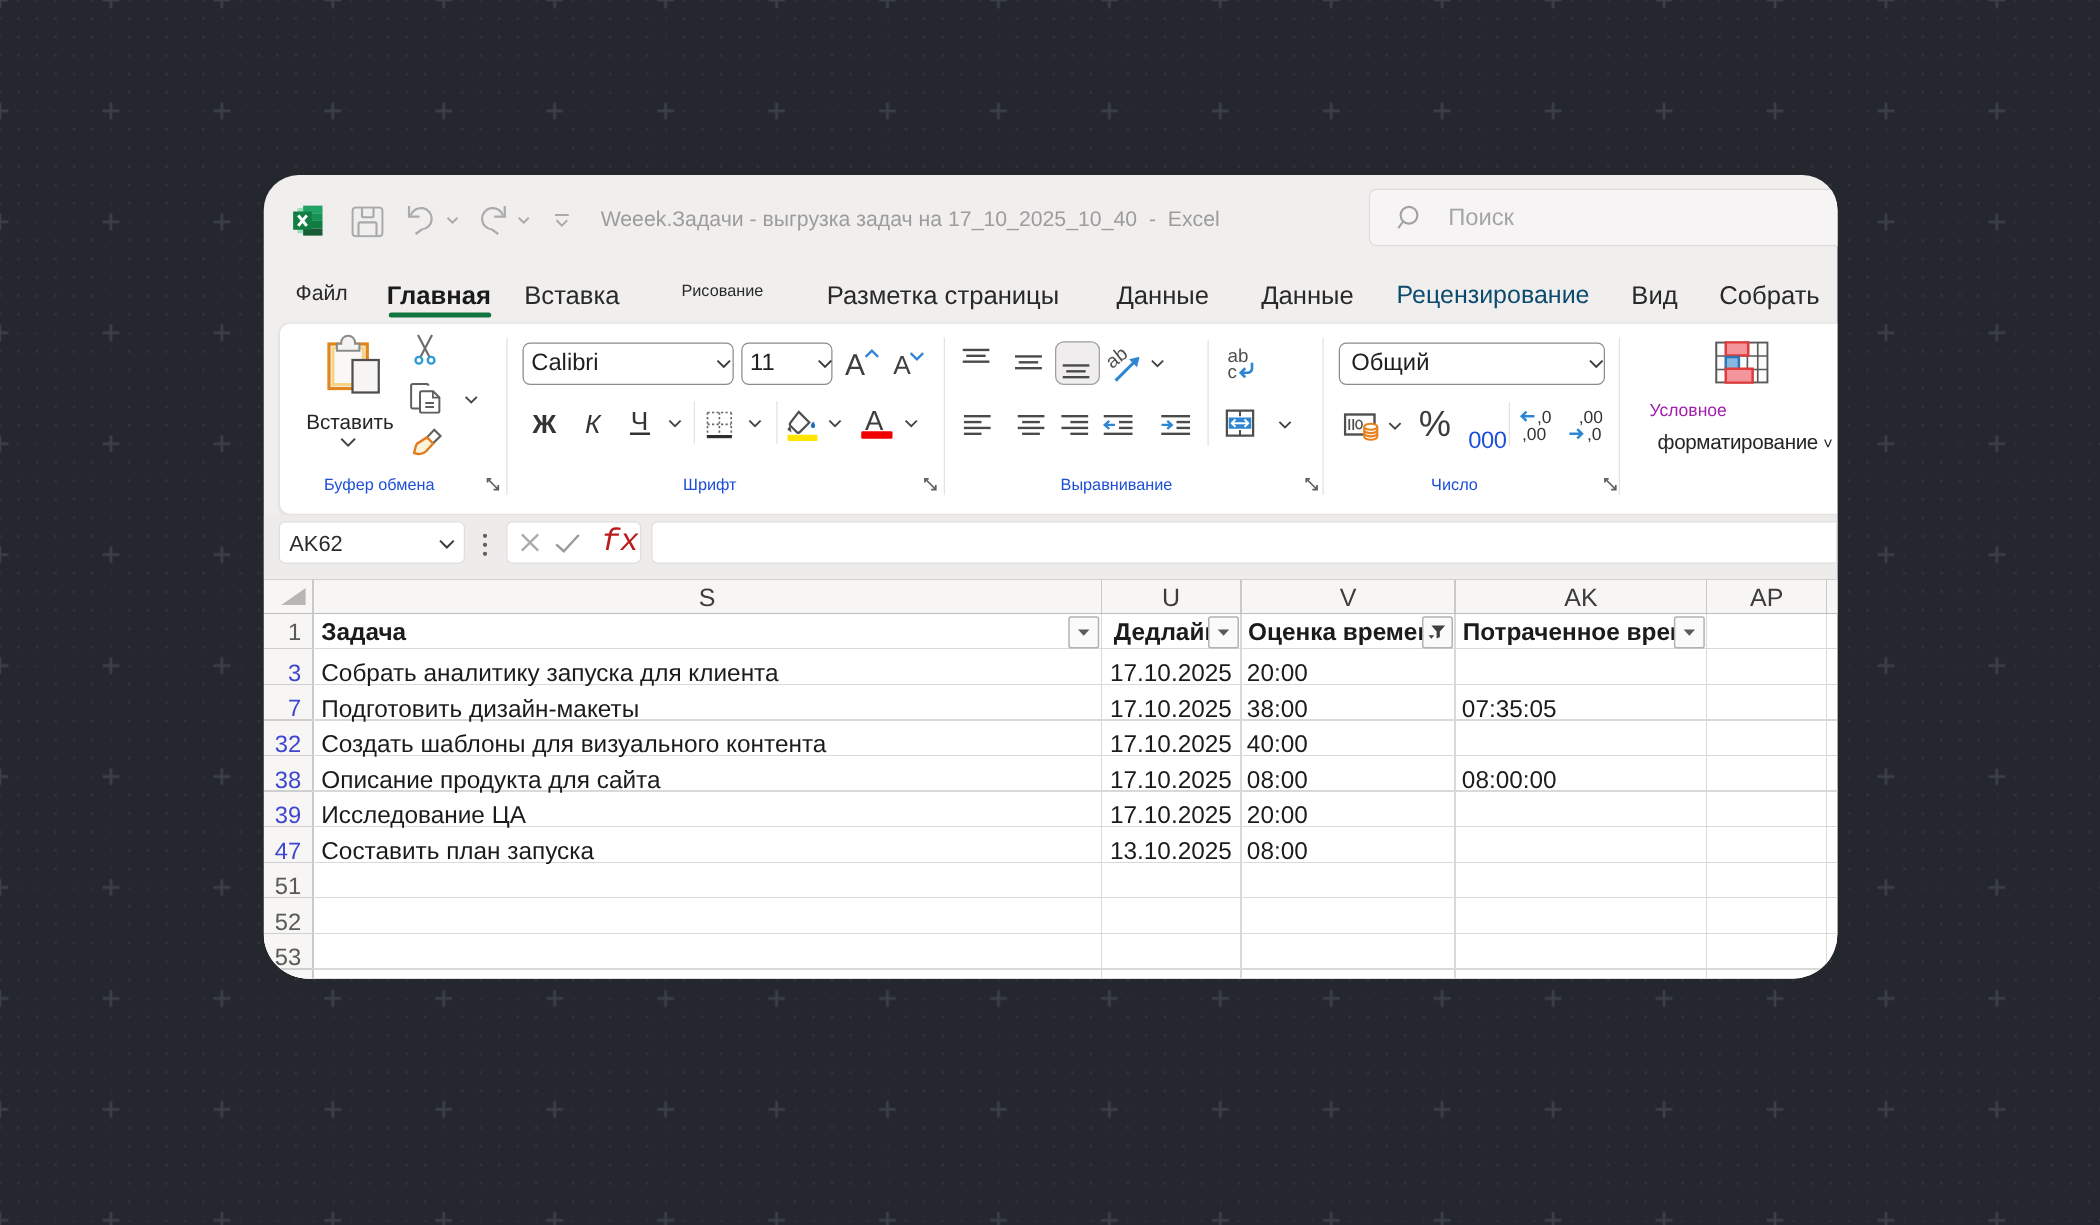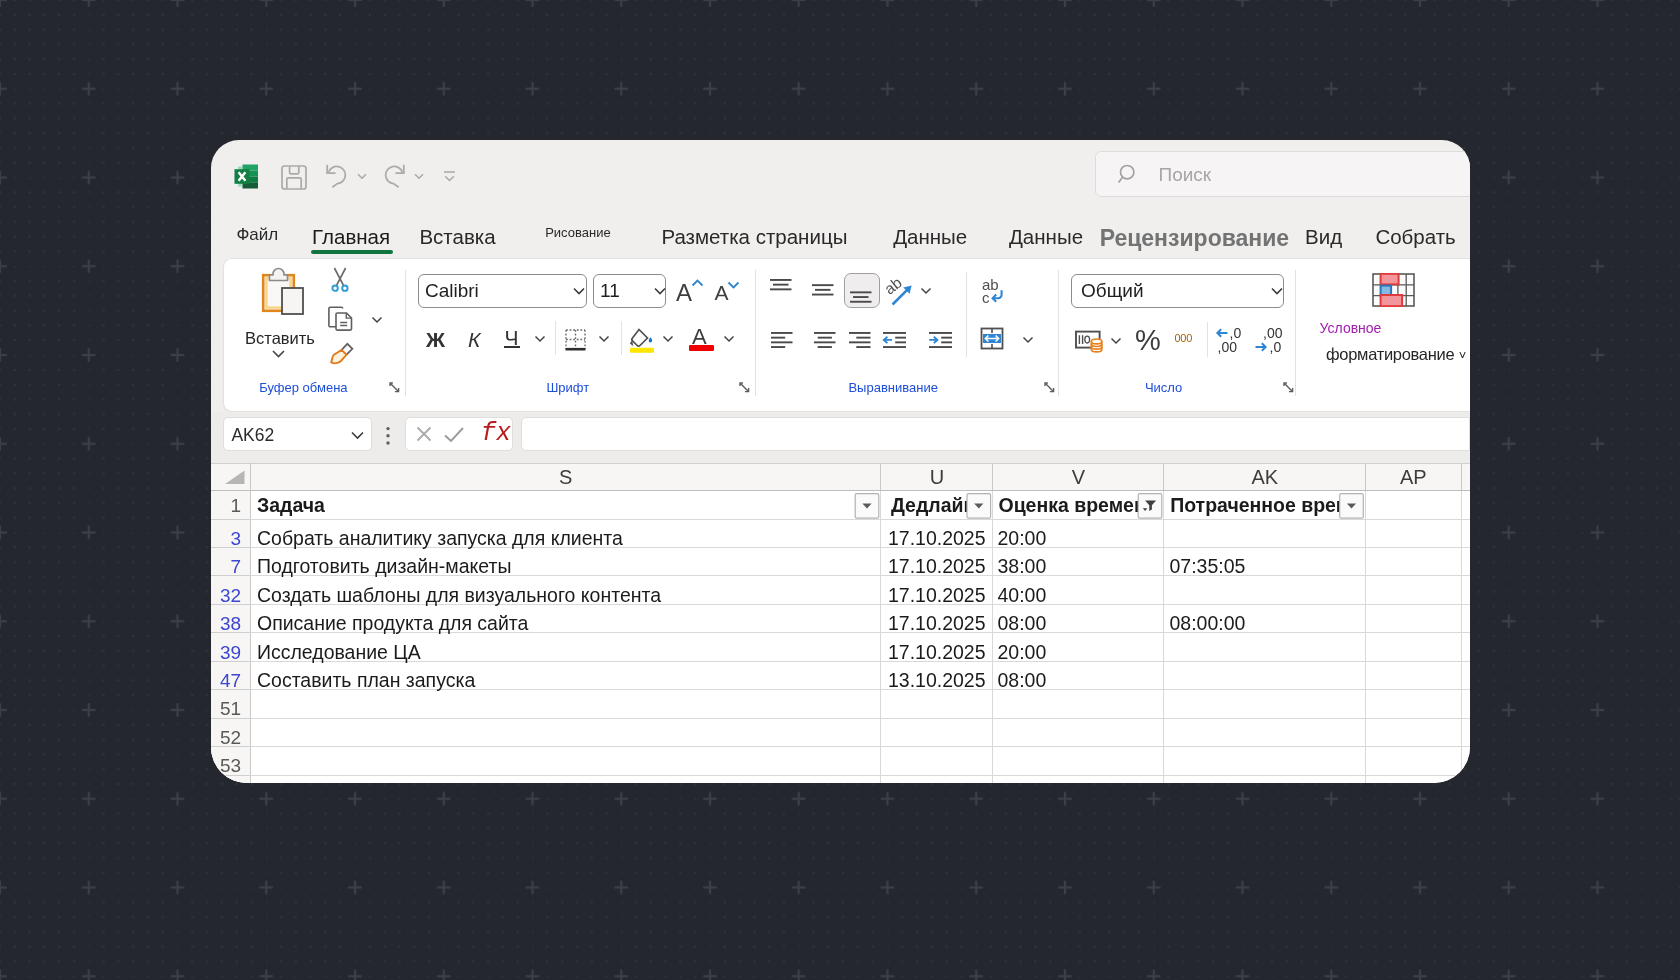--- a/index.html
+++ b/index.html
@@ -90,34 +90,35 @@
 <path d="M21.8 0.8 V9.2 H13.4"></path>
 <path d="M20.4 8.3 A 8.6 8.6 0 1 0 11.6 19.6 L 16.6 23.2"></path>
 </svg>
 <svg class="ab" style="left:203.4px;top:32.9px" width="10" height="7" viewBox="0 0 10 7" fill="none" stroke="#a9a9a9" stroke-width="1.5">
       <path d="M1 1.2 l4 4 l4 -4"></path>
     </svg>
 <svg class="ab" style="left:232.8px;top:31.7px" width="13" height="11" viewBox="0 0 13 11" fill="none" stroke="#a9a9a9" stroke-width="1.5">
 <path d="M1 1 h11"></path>
       <path d="M2.2 5.2 l4.3 4.3 l4.3 -4.3"></path>
 </svg>
+<div class="ab t" style="left:270px;top:26px;font-size:17px;color:#9c9c9c">Weeek.Задачи - выгрузка задач на 17_10_2025_10_40&nbsp;&nbsp;-&nbsp;&nbsp;Excel</div>
 <div class="ab" style="left:884.3px;top:10.9px;width:380px;height:46.3px;background:#f6f4f4;border:1px solid #dedcdb;border-radius:6px;box-sizing:border-box"></div>
 <svg class="ab" style="left:905px;top:23px" width="24" height="24" viewBox="0 0 24 24" fill="none" stroke="#a2a2a2" stroke-width="1.7">
 <circle cx="11.2" cy="9.2" r="6.7"></circle>
       <path d="M6.6 14.1 L2.6 19.6"></path>
 </svg>
 <div class="ab t" style="left:948px;top:24px;font-size:19px;color:#a6a6a6">Поиск</div>
 <div class="ab t" style="left:46.8px;top:85px;transform:translateX(-50%);font-size:17px;font-weight:normal;color:#292929">Файл</div>
-<div class="ab t" style="left:140.6px;top:85px;transform:translateX(-50%);font-size:20.5px;font-weight:normal;color:#1a1a1a">Главная</div>
+<div class="ab t" style="left:140.6px;top:85px;transform:translateX(-50%);font-size:20.5px;font-weight:bold;color:#1a1a1a">Главная</div>
 <div class="ab t" style="left:247.0px;top:85px;transform:translateX(-50%);font-size:20.5px;font-weight:normal;color:#292929">Вставка</div>
 <div class="ab t" style="left:367.4px;top:85px;transform:translateX(-50%);font-size:13px;font-weight:normal;color:#292929">Рисование</div>
 <div class="ab t" style="left:543.9px;top:85px;transform:translateX(-50%);font-size:20.5px;font-weight:normal;color:#292929">Разметка страницы</div>
 <div class="ab t" style="left:719.7px;top:85px;transform:translateX(-50%);font-size:20.5px;font-weight:normal;color:#292929">Данные</div>
 <div class="ab t" style="left:835.5px;top:85px;transform:translateX(-50%);font-size:20.5px;font-weight:normal;color:#292929">Данные</div>
-<div class="ab t" style="left:983.9px;top:85px;transform:translateX(-50%);font-size:23px;font-weight:bold;color:#737373">Рецензирование</div>
+<div class="ab t" style="left:983.9px;top:85px;transform:translateX(-50%);font-size:20px;font-weight:normal;color:#0c4a6e">Рецензирование</div>
 <div class="ab t" style="left:1113.1px;top:85px;transform:translateX(-50%);font-size:20.5px;font-weight:normal;color:#292929">Вид</div>
 <div class="ab t" style="left:1205.1px;top:85px;transform:translateX(-50%);font-size:20.5px;font-weight:normal;color:#292929">Собрать</div>
 <div class="ab" style="left:100.1px;top:110.4px;width:82px;height:3.6px;background:#10753f;border-radius:2px"></div>
 <div class="ab" style="left:12.6px;top:117.8px;width:1246.7px;height:154px;background:#fff;border:1px solid #e4e2e1;border-radius:9px 0 0 9px;border-right:none;box-sizing:border-box;box-shadow:0 1px 2px rgba(0,0,0,0.05)"></div>
 <div class="sep" style="left:194.3px;top:130px;height:126px"></div>
 <div class="sep" style="left:544.5px;top:130px;height:126px"></div>
 <div class="sep" style="left:847.5px;top:130px;height:126px"></div>
 <div class="sep" style="left:1084.1px;top:130px;height:126px"></div>
 <svg class="ab" style="left:49.5px;top:126.2px" width="46" height="50" viewBox="0 0 46 50">
 <rect x="3.2" y="9.2" width="30.6" height="35.6" fill="#faf8f7" stroke="#e0861c" stroke-width="2.6"></rect>
@@ -292,21 +293,21 @@
 <path d="M16.4 11.4 v8 c0 1.3 2.3 2.4 5.2 2.4 s5.2 -1.1 5.2 -2.4 v-8"></path>
 <path d="M16.4 16.7 c0 1.3 2.3 2.4 5.2 2.4 s5.2 -1.1 5.2 -2.4" fill="none"></path>
 <path d="M16.4 14.1 c0 1.3 2.3 2.4 5.2 2.4 s5.2 -1.1 5.2 -2.4" fill="none"></path>
 <ellipse cx="21.6" cy="11.4" rx="5.2" ry="2.4"></ellipse>
 </g>
 </svg>
 <svg class="ab" style="left:899.0px;top:197.2px" width="12" height="9" viewBox="0 0 12 9" fill="none" stroke="#444" stroke-width="1.5">
       <path d="M1.5 1.5 l4.5 4.5 L10.5 1.5"></path>
     </svg>
 <div class="ab t" style="left:924.5px;top:184.2px;font-size:29px;color:#3d3d3d">%</div>
-<div class="ab t" style="left:964.0px;top:192px;font-size:11px;color:#a16207;letter-spacing:-0.3px">000</div>
+<div class="ab t" style="left:964.0px;top:202px;font-size:19px;color:#1d4ed8;letter-spacing:-0.3px">000</div>
 <div class="sep" style="left:996.6px;top:182.2px;height:35px"></div>
 <svg class="ab" style="left:1004.0px;top:187.7px" width="28" height="27" viewBox="0 0 28 27">
 <path d="M12.5 6 h-10 M6.2 2.3 L2.4 6 L6.2 9.7" stroke="#2e86d2" stroke-width="2" fill="none"></path>
 <text x="14.5" y="11" font-size="14" fill="#333" font-family="Liberation Sans">,0</text>
 <text x="2.5" y="25" font-size="14" fill="#333" font-family="Liberation Sans">,00</text>
 </svg>
 <svg class="ab" style="left:1042.0px;top:187.7px" width="29" height="27" viewBox="0 0 29 27">
 <text x="10" y="11" font-size="14" fill="#333" font-family="Liberation Sans">,00</text>
 <path d="M2.5 20 h10 M8.8 16.3 L12.6 20 L8.8 23.7" stroke="#2e86d2" stroke-width="2" fill="none"></path>
 <text x="16.5" y="25" font-size="14" fill="#333" font-family="Liberation Sans">,0</text>

